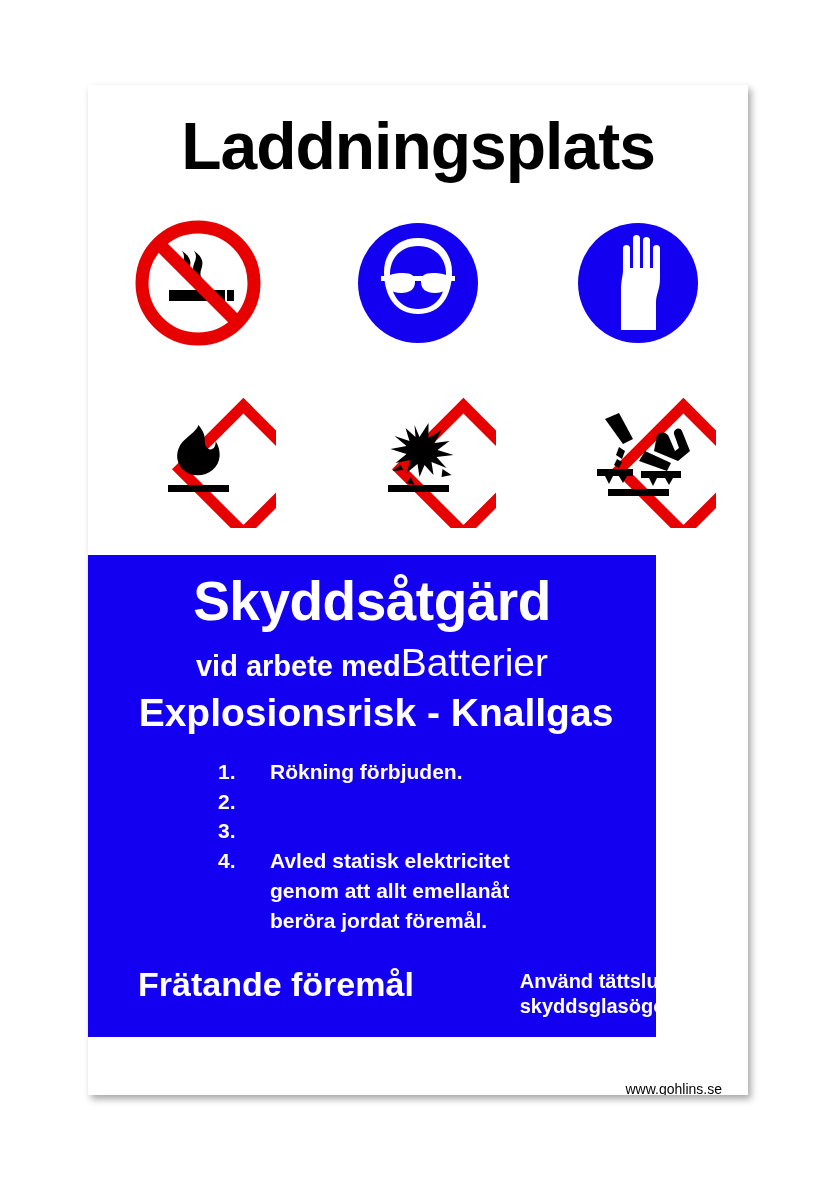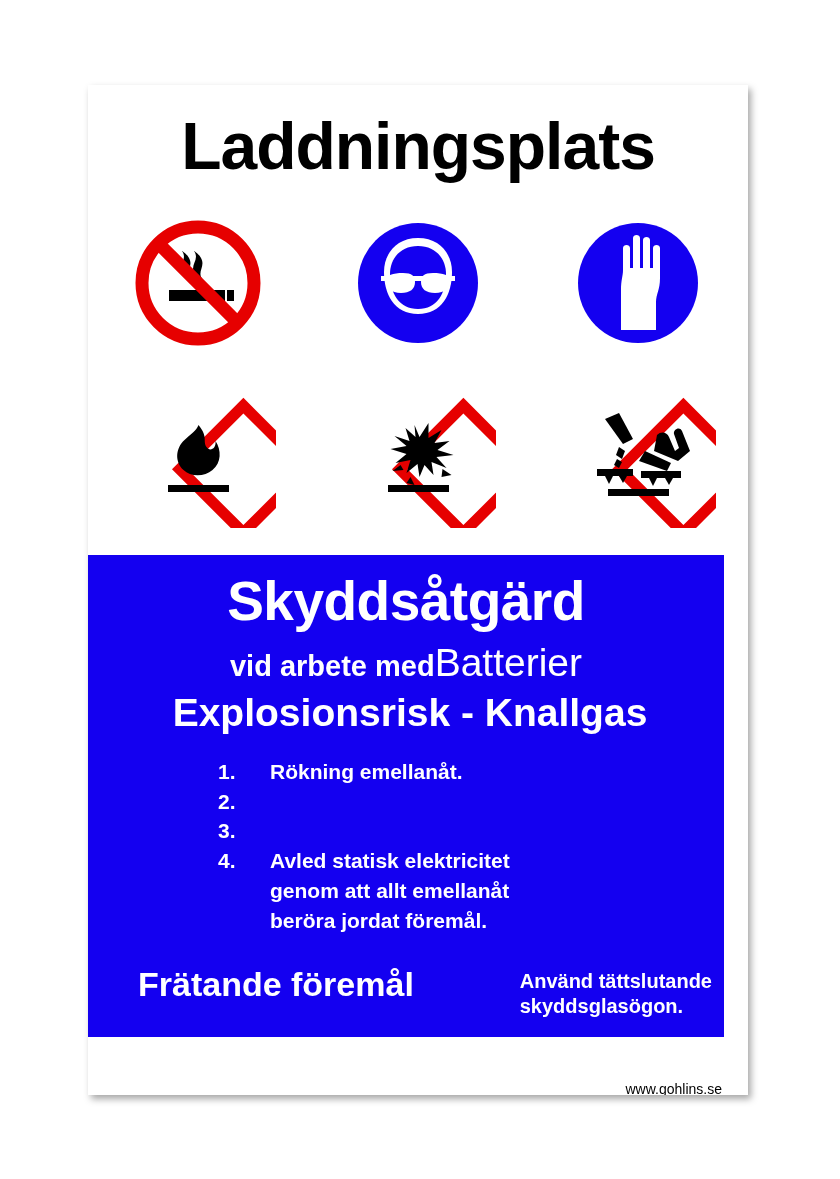--- a/index.html
+++ b/index.html
@@ -60,21 +60,21 @@
     height: 130px;
     position: relative;
   }
   .picto-wide { width: 155px; height: 155px; }
 
   
   .blue-panel {
     position: absolute;
     left: 0;
     top: 470px;
-    width: 636px;
+    width: 568px;
     height: 482px;
     background: #1400f0;
     color: #ffffff;
   }
   .bp-head {
     text-align: center;
     font-size: 55px;
     font-weight: bold;
     margin-top: 18px;
     line-height: 1.05;
@@ -266,21 +266,21 @@
       <div class="bp-sub">
         <span class="small">vid arbete med</span>
         <span class="big">Batterier</span>
       </div>
 
       <div class="bp-risk">Explosionsrisk - Knallgas</div>
 
       <ul class="bp-list">
         <li>
           <span class="num">1.</span>
-          <span class="txt">Rökning emellanåt.</span>
+          <span class="txt">Rökning förbjuden.</span>
         </li>
         <li>
           <span class="num">2.</span>
         </li>
         <li>
           <span class="num">3.</span>
         </li>
         <li>
           <span class="num">4.</span>
           <span class="txt" style="white-space: pre-line;">Avled statisk elektricitet

